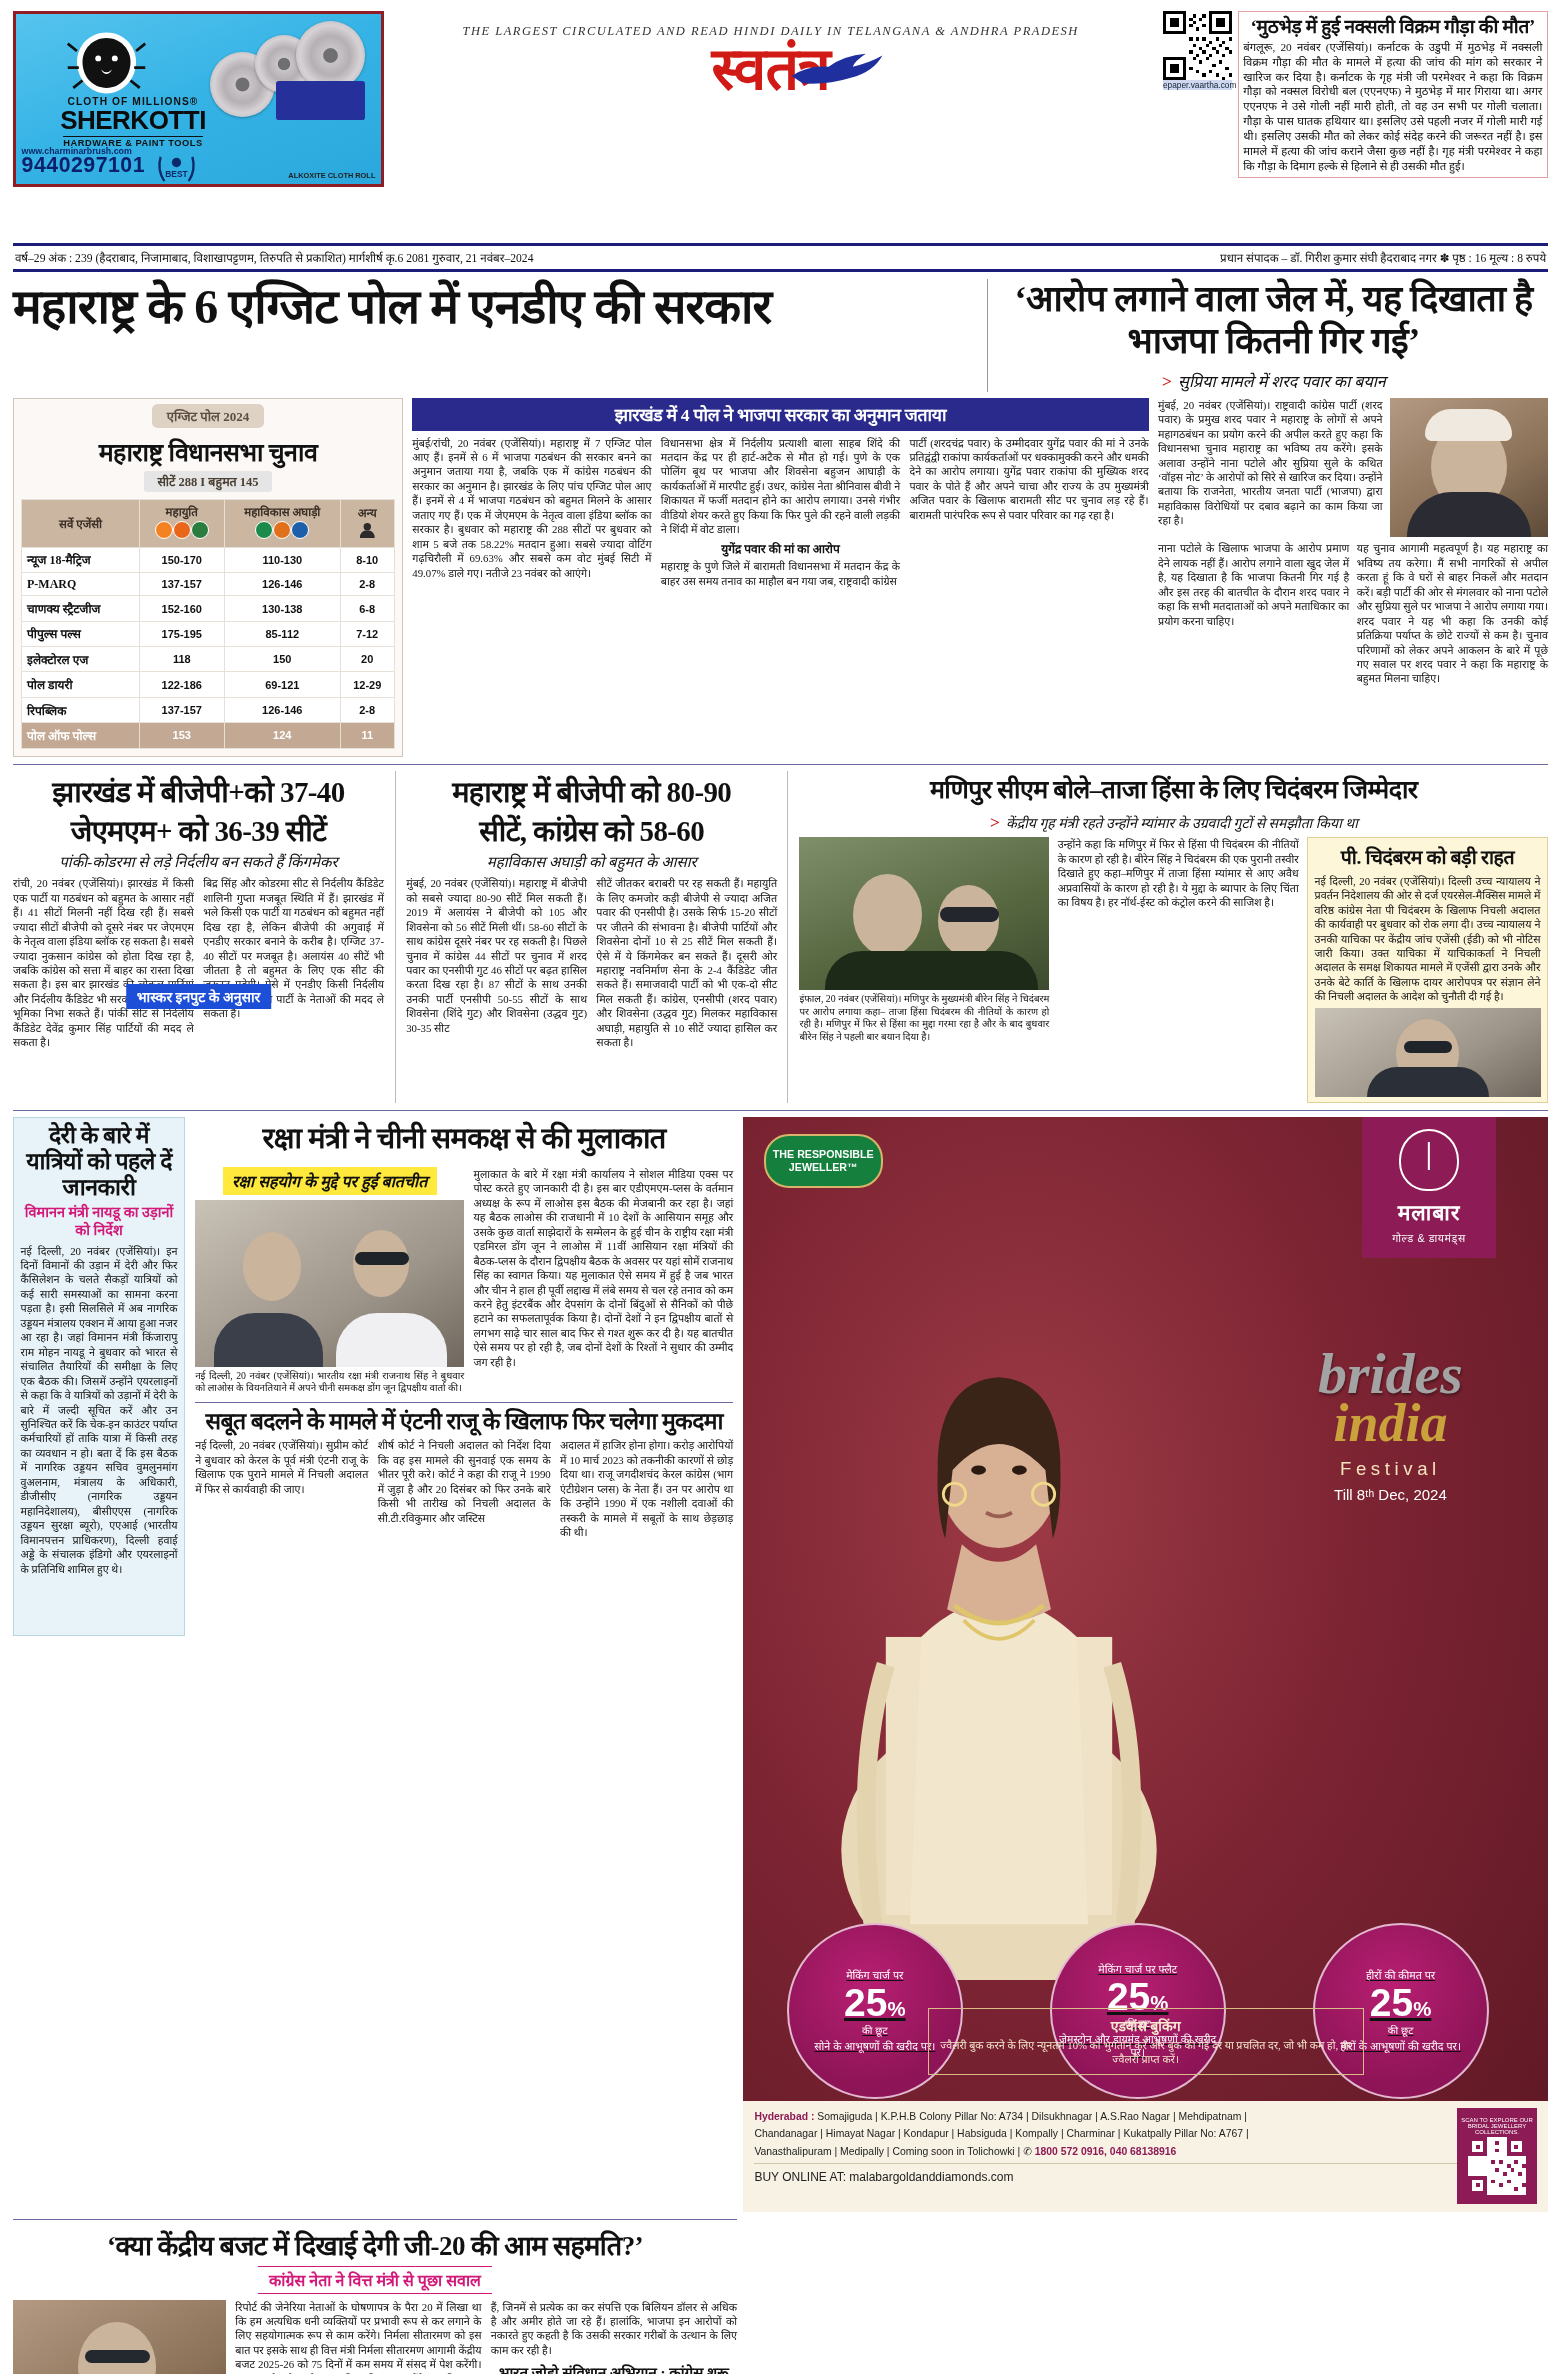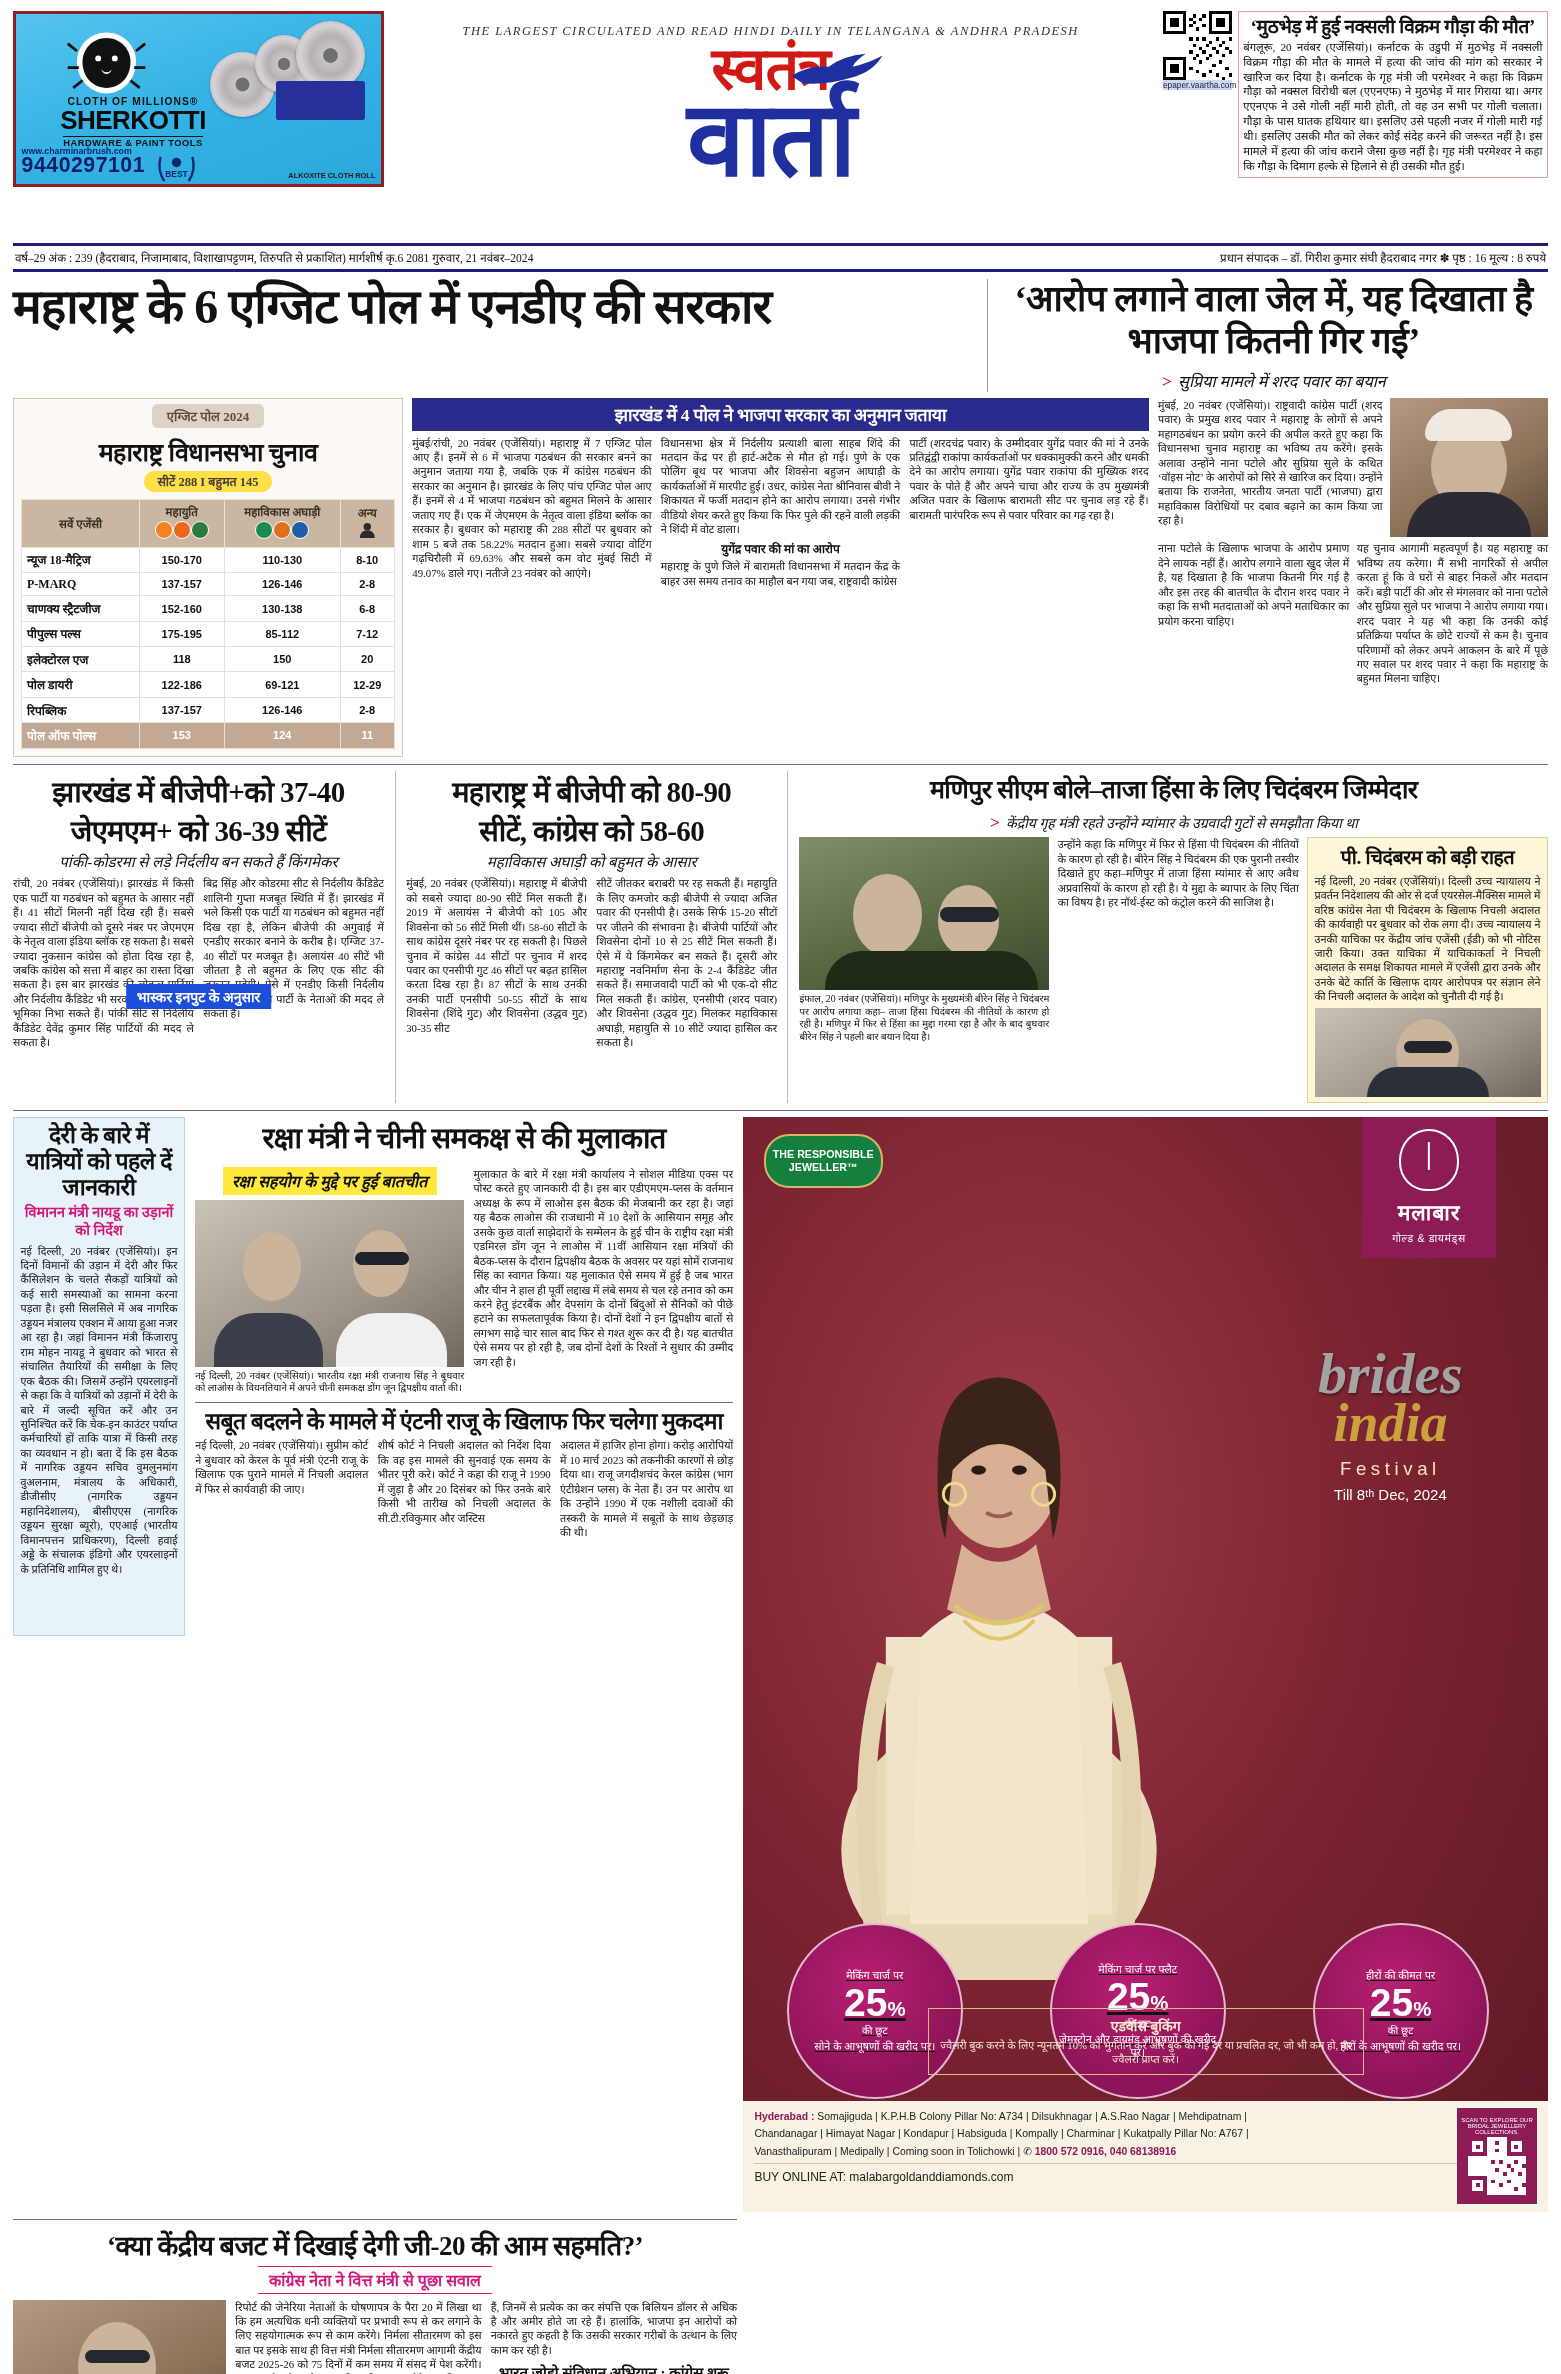--- a/index.html
+++ b/index.html
@@ -51,21 +51,21 @@
   .lead-r{flex:1;border-left:0.9px solid #999;padding-left:11px;}
   h1.main{font-size:48px;font-weight:bold;margin:1.9px 0 0;letter-spacing:-0.9px;line-height:1.08;}
   h1.main2{font-size:36px;font-weight:bold;margin:0;line-height:1.16;text-align:center;letter-spacing:-0.5px;}
   .kicker{display:flex;gap:6.5px;align-items:center;justify-content:center;font-style:italic;font-size:16px;margin-top:7.4px;}
   .kicker .arrow{color:#cc2222;font-weight:bold;font-size:17.6px;}
 
   
   .poll-card{width:390px;border:0.9px solid #cfc6bb;background:#fbf8f5;box-sizing:border-box;padding:5.6px 7.4px 7.4px;}
   .pill{display:inline-block;background:#ded2c4;color:#5d4f41;font-size:13px;font-weight:bold;padding:2.8px 15px;border-radius:5.6px;}
   .poll-title{font-size:25px;font-weight:bold;margin:5.6px 0 3.7px;letter-spacing:-0.5px;}
-  .pill2{display:inline-block;background:#fde047;color:#4a3f33;font-size:12.5px;font-weight:bold;padding:1.9px 13px;border-radius:10px;}
+  .pill2{display:inline-block;background:#e5e5e5;color:#4a3f33;font-size:12.5px;font-weight:bold;padding:1.9px 13px;border-radius:3px;}
   table.poll{width:100%;border-collapse:collapse;margin-top:6.5px;font-size:11.6px;}
   table.poll th{background:#cbb6a2;color:#3a2f25;font-weight:bold;padding:4.6px 2.8px;border:0.9px solid #e7e0d6;font-size:11.6px;}
   table.poll th .sym{display:block;margin-top:1.9px;}
   table.poll td{border:0.9px solid #e7e0d6;padding:3.7px 4.6px;text-align:center;font-weight:bold;font-family:"Liberation Sans",sans-serif;font-size:11px;background:#fff;}
   table.poll td.agency{text-align:left;font-family:"Liberation Serif",serif;font-size:12px;}
   table.poll tr.total td{background:#c3a893;color:#fff;}
   .symdots{display:inline-flex;gap:1.9px;justify-content:center;}
   .symdot{width:16px;height:16px;border-radius:50%;display:inline-block;border:0.9px solid #fff;}
 
   
@@ -164,21 +164,20 @@
     </div>
 
     <div class="mast-center">
       <div class="tagline">THE LARGEST CIRCULATED AND READ HINDI DAILY IN TELANGANA &amp; ANDHRA PRADESH</div>
       <div class="logo-wrap">
         <svg class="bird" viewBox="0 0 110 44">
           <path d="M6 30 Q24 18 46 20 Q62 8 86 6 Q74 14 72 20 Q90 16 104 8 Q94 26 70 32 Q44 40 18 38 Z" fill="#1f2f9e"></path>
           <circle cx="88" cy="9" r="1.6" fill="#fff"></circle>
         </svg>
         <div class="logo-sw">स्वतंत्र</div>
-        <div class="logo-va">वार्ता</div>
       </div>
     </div>
 
     <div class="mast-right">
       <div class="row" style="gap:5.6px;">
         <div>
           <div class="qr">
             <svg class="qrsvg" viewBox="0 0 21 21" width="69" height="69" shape-rendering="crispEdges">
               <rect width="21" height="21" fill="#fff"></rect>
               <g fill="#000">

